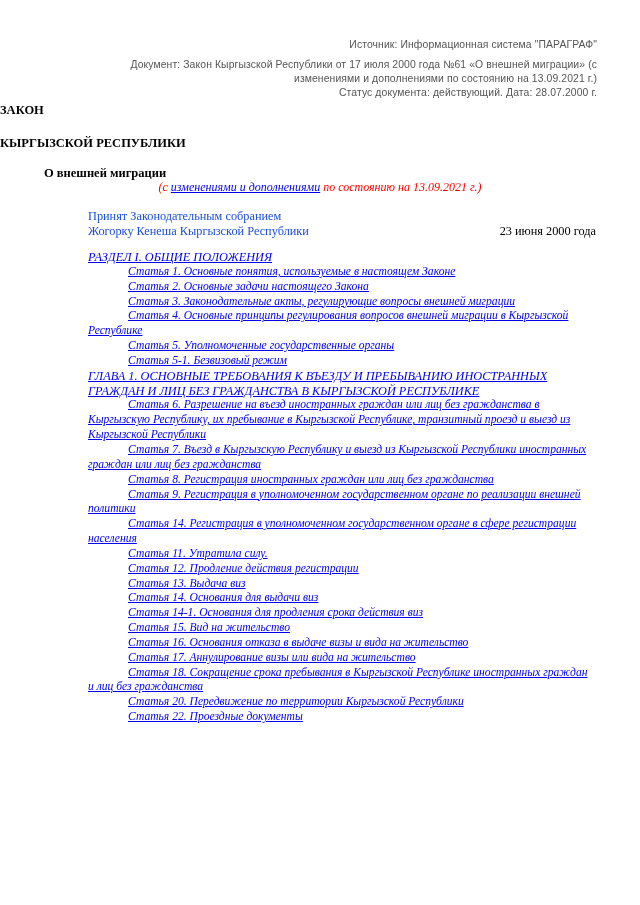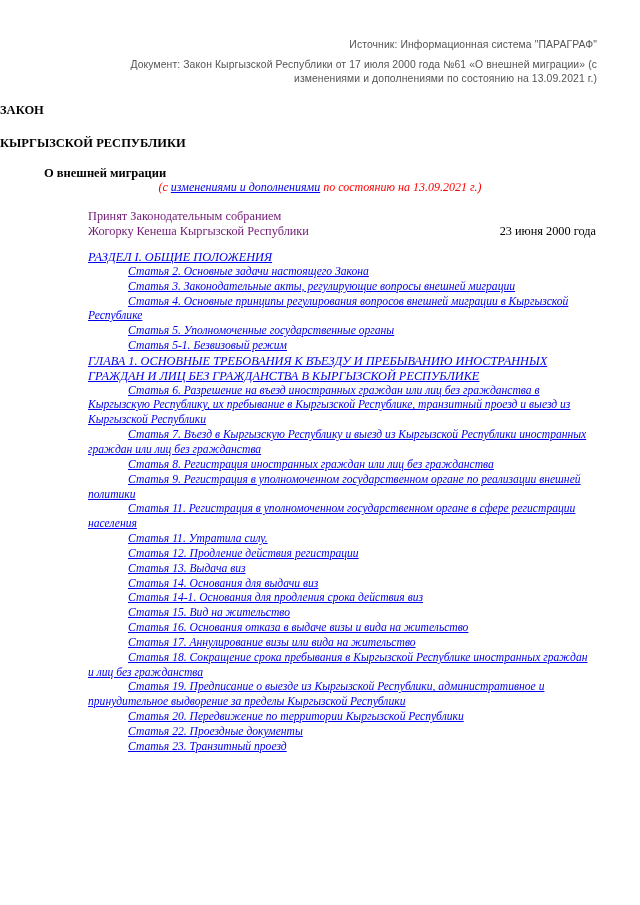--- a/index.html
+++ b/index.html
@@ -11,66 +11,66 @@
   .src2 { top: 58px; width: 490px; }
   .src3 { top: 86px; }
 
   .title { position: absolute; left: 0; width: 640px; text-align: left; font-family: "Liberation Serif", serif; font-weight: bold; font-size: 12.5px; color: #000; }
   .t1 { top: 103px; }
   .t2 { top: 136px; }
   .t3 { top: 166px; margin-left: 44px; }
   .amend { position: absolute; top: 180px; left: 0; width: 640px; text-align: center; font-family: "Liberation Serif", serif; font-style: italic; font-size: 12px; color: #ff0000; }
   .amend a { color: #0000ee; text-decoration: underline; }
 
-  .adopted { position: absolute; left: 88px; font-family: "Liberation Serif", serif; font-size: 12.3px; color: #701a75; }
+  .adopted { position: absolute; left: 88px; font-family: "Liberation Serif", serif; font-size: 12.3px; color: #1d4ed8; }
   .ad1 { top: 209px; }
   .ad2 { top: 224px; }
   .ad-date { position: absolute; right: 44px; top: 224px; font-family: "Liberation Serif", serif; font-size: 12.3px; color: #000; }
 
   .toc { position: absolute; left: 88px; top: 250px; width: 508px; font-family: "Liberation Serif", serif; font-style: italic; font-size: 11.6px; line-height: 14.85px; }
   .toc a { color: #0000ee; text-decoration: underline; display: block; }
   .toc a.art { text-indent: 40px; }
   .toc a.sec { font-size: 12.3px; }
 </style>
 </head>
 <body>
 
 <div class="page">
   <div class="src src1">Источник: Информационная система "ПАРАГРАФ"</div>
   <div class="src src2">Документ: Закон Кыргызской Республики от 17 июля 2000 года №61 «О внешней миграции» (с изменениями и дополнениями по состоянию на 13.09.2021 г.)</div>
+  <div class="src src3">Статус документа: действующий. Дата: 28.07.2000 г.</div>
 
   <div class="title t1">ЗАКОН</div>
   <div class="title t2">КЫРГЫЗСКОЙ РЕСПУБЛИКИ</div>
   <div class="title t3">О внешней миграции</div>
   <div class="amend"><span>(с </span><a href="#">изменениями и дополнениями</a><span> по состоянию на 13.09.2021 г.)</span></div>
 
   <div class="adopted ad1">Принят Законодательным собранием</div>
   <div class="adopted ad2">Жогорку Кенеша Кыргызской Республики</div>
   <div class="ad-date">23 июня 2000 года</div>
 
   <nav class="toc">
     <a href="#" class="sec">РАЗДЕЛ I. ОБЩИЕ ПОЛОЖЕНИЯ</a>
+    <a href="#" class="art">Статья 1. Основные понятия, используемые в настоящем Законе</a>
     <a href="#" class="art">Статья 2. Основные задачи настоящего Закона</a>
     <a href="#" class="art">Статья 3. Законодательные акты, регулирующие вопросы внешней миграции</a>
     <a href="#" class="art">Статья 4. Основные принципы регулирования вопросов внешней миграции в Кыргызской Республике</a>
     <a href="#" class="art">Статья 5. Уполномоченные государственные органы</a>
     <a href="#" class="art">Статья 5-1. Безвизовый режим</a>
     <a href="#" class="sec">ГЛАВА 1. ОСНОВНЫЕ ТРЕБОВАНИЯ К ВЪЕЗДУ И ПРЕБЫВАНИЮ ИНОСТРАННЫХ ГРАЖДАН И ЛИЦ БЕЗ ГРАЖДАНСТВА В КЫРГЫЗСКОЙ РЕСПУБЛИКЕ</a>
     <a href="#" class="art">Статья 6. Разрешение на въезд иностранных граждан или лиц без гражданства в Кыргызскую Республику, их пребывание в Кыргызской Республике, транзитный проезд и выезд из Кыргызской Республики</a>
     <a href="#" class="art">Статья 7. Въезд в Кыргызскую Республику и выезд из Кыргызской Республики иностранных граждан или лиц без гражданства</a>
     <a href="#" class="art">Статья 8. Регистрация иностранных граждан или лиц без гражданства</a>
     <a href="#" class="art">Статья 9. Регистрация в уполномоченном государственном органе по реализации внешней политики</a>
-    <a href="#" class="art">Статья 11. Регистрация в уполномоченном государственном органе в сфере регистрации населения</a>
+    <a href="#" class="art">Статья 14. Регистрация в уполномоченном государственном органе в сфере регистрации населения</a>
     <a href="#" class="art">Статья 11. Утратила силу.</a>
     <a href="#" class="art">Статья 12. Продление действия регистрации</a>
     <a href="#" class="art">Статья 13. Выдача виз</a>
     <a href="#" class="art">Статья 14. Основания для выдачи виз</a>
     <a href="#" class="art">Статья 14-1. Основания для продления срока действия виз</a>
     <a href="#" class="art">Статья 15. Вид на жительство</a>
     <a href="#" class="art">Статья 16. Основания отказа в выдаче визы и вида на жительство</a>
     <a href="#" class="art">Статья 17. Аннулирование визы или вида на жительство</a>
     <a href="#" class="art">Статья 18. Сокращение срока пребывания в Кыргызской Республике иностранных граждан и лиц без гражданства</a>
-    <a href="#" class="art">Статья 19. Предписание о выезде из Кыргызской Республики, административное и принудительное выдворение за пределы Кыргызской Республики</a>
     <a href="#" class="art">Статья 20. Передвижение по территории Кыргызской Республики</a>
     <a href="#" class="art">Статья 22. Проездные документы</a>
-    <a href="#" class="art">Статья 23. Транзитный проезд</a>
   </nav>
 </div>
 
 </body></html>

